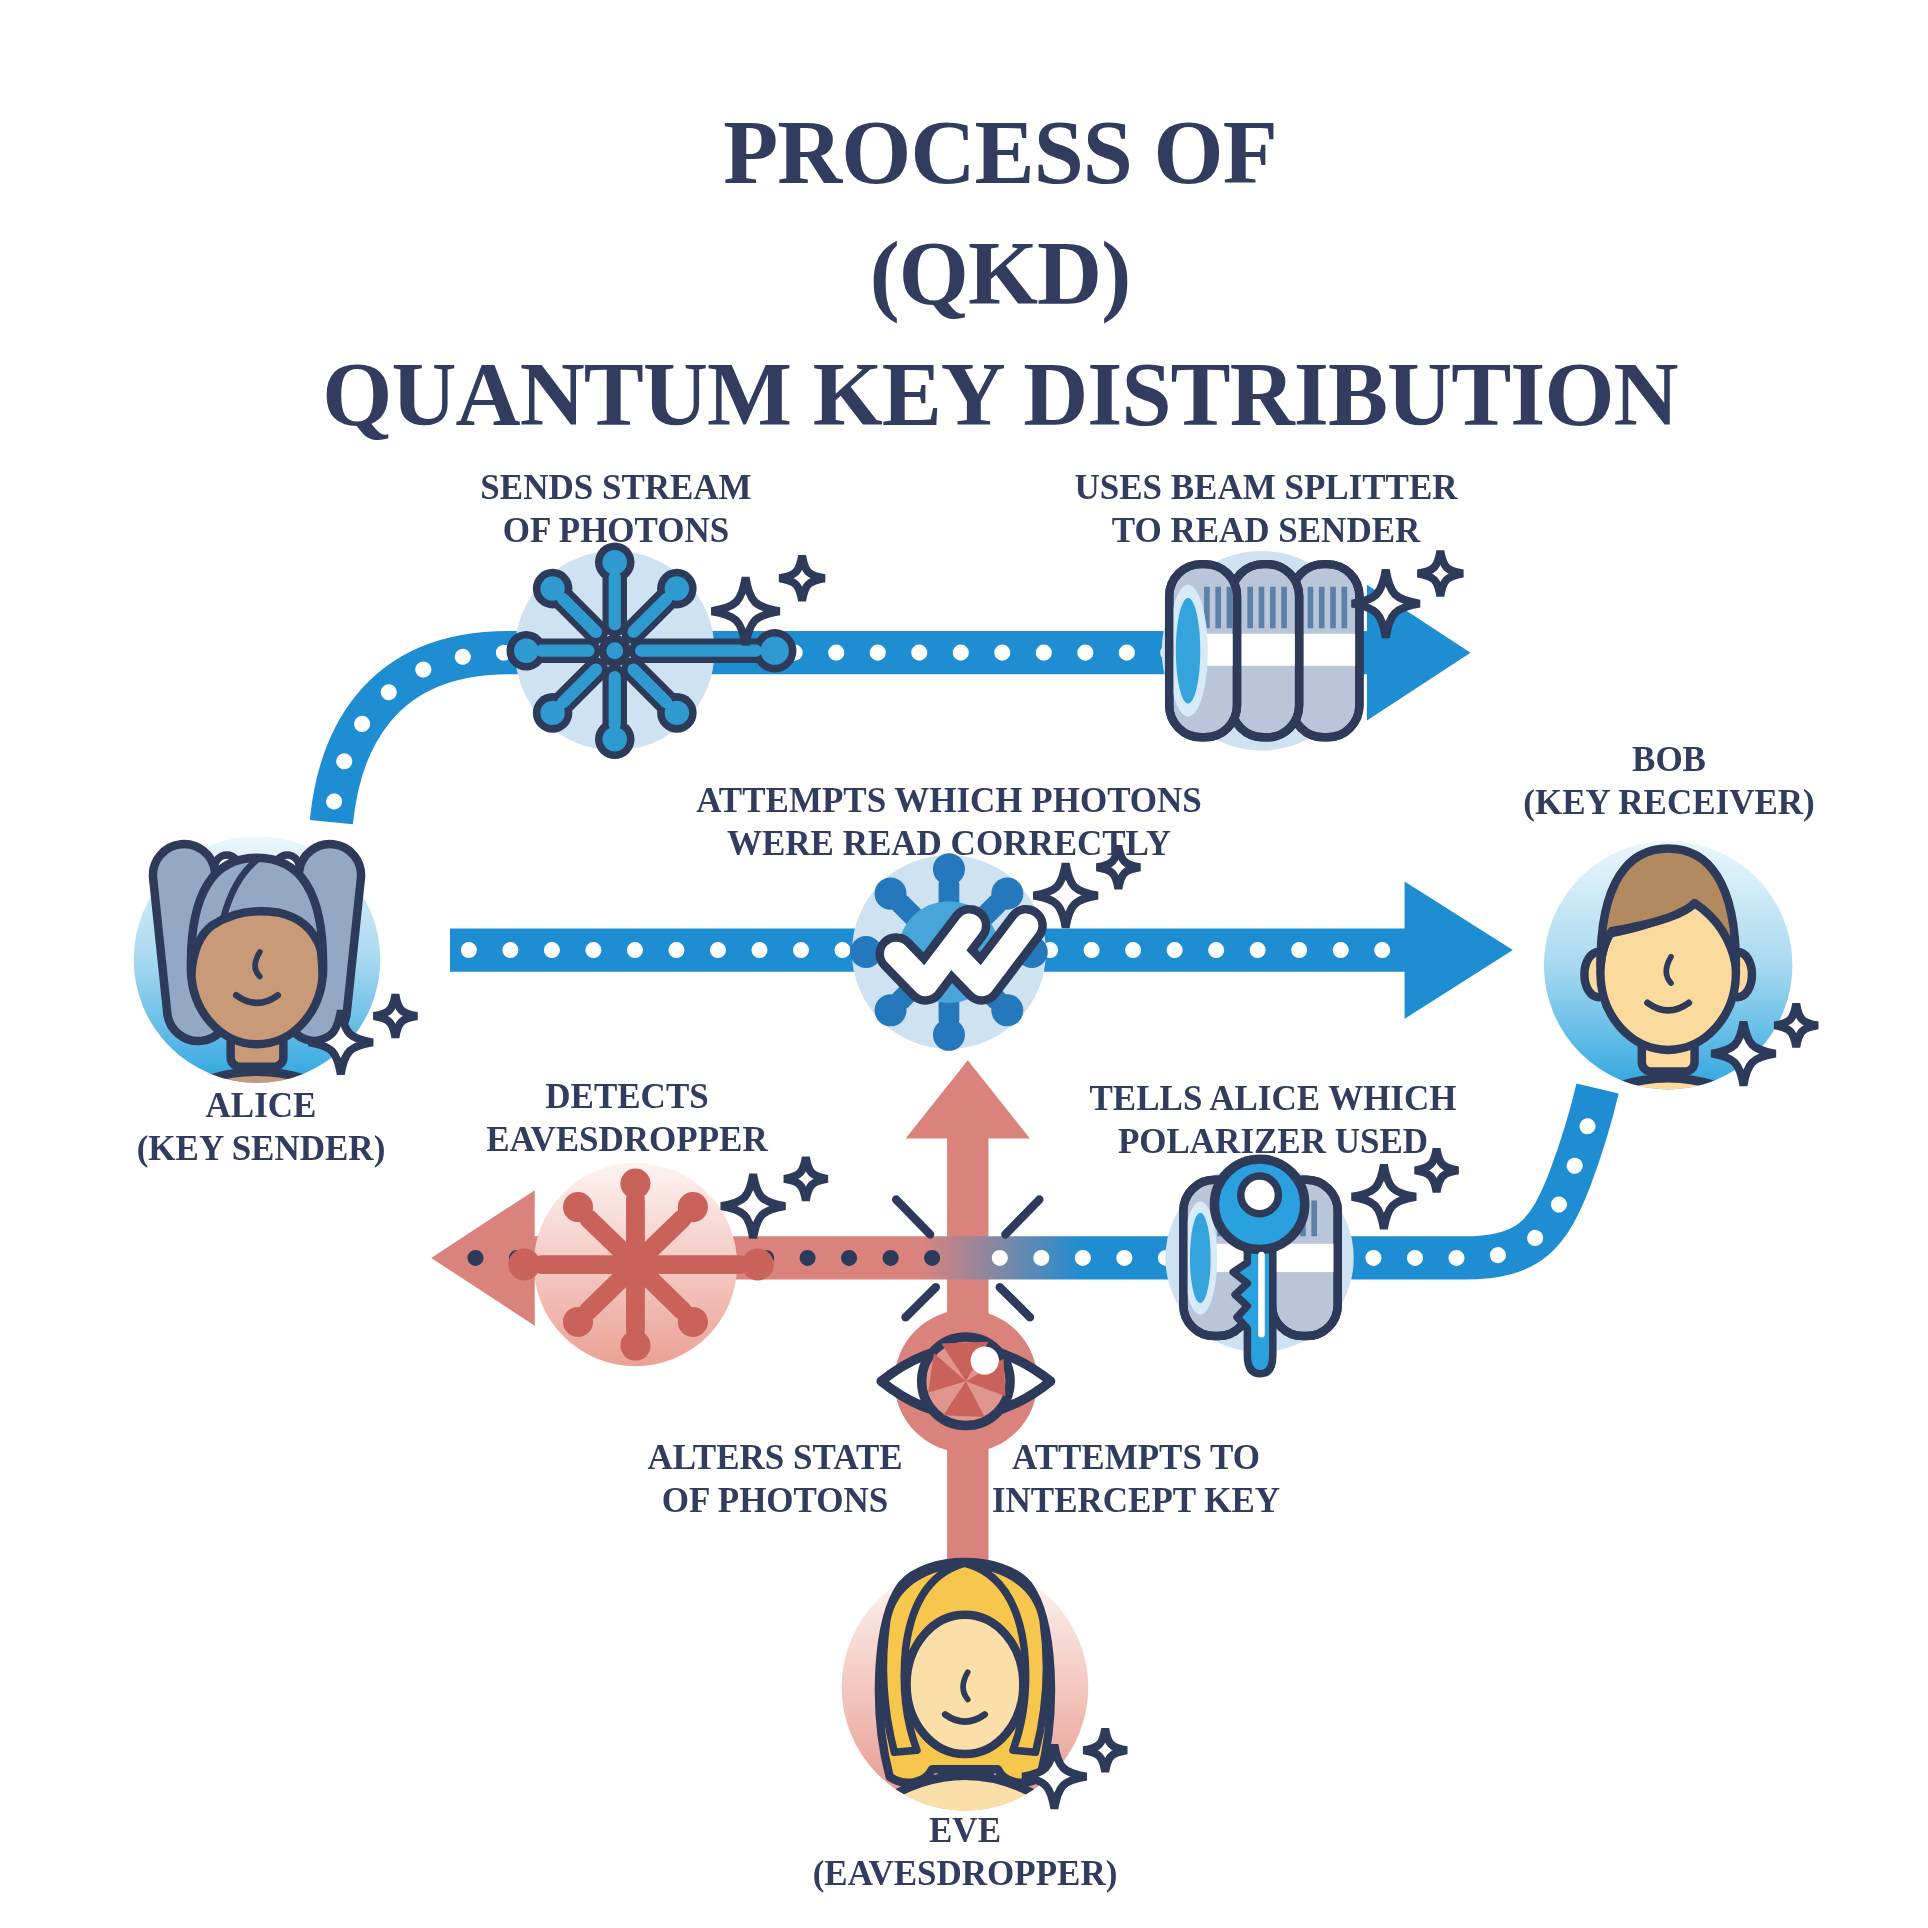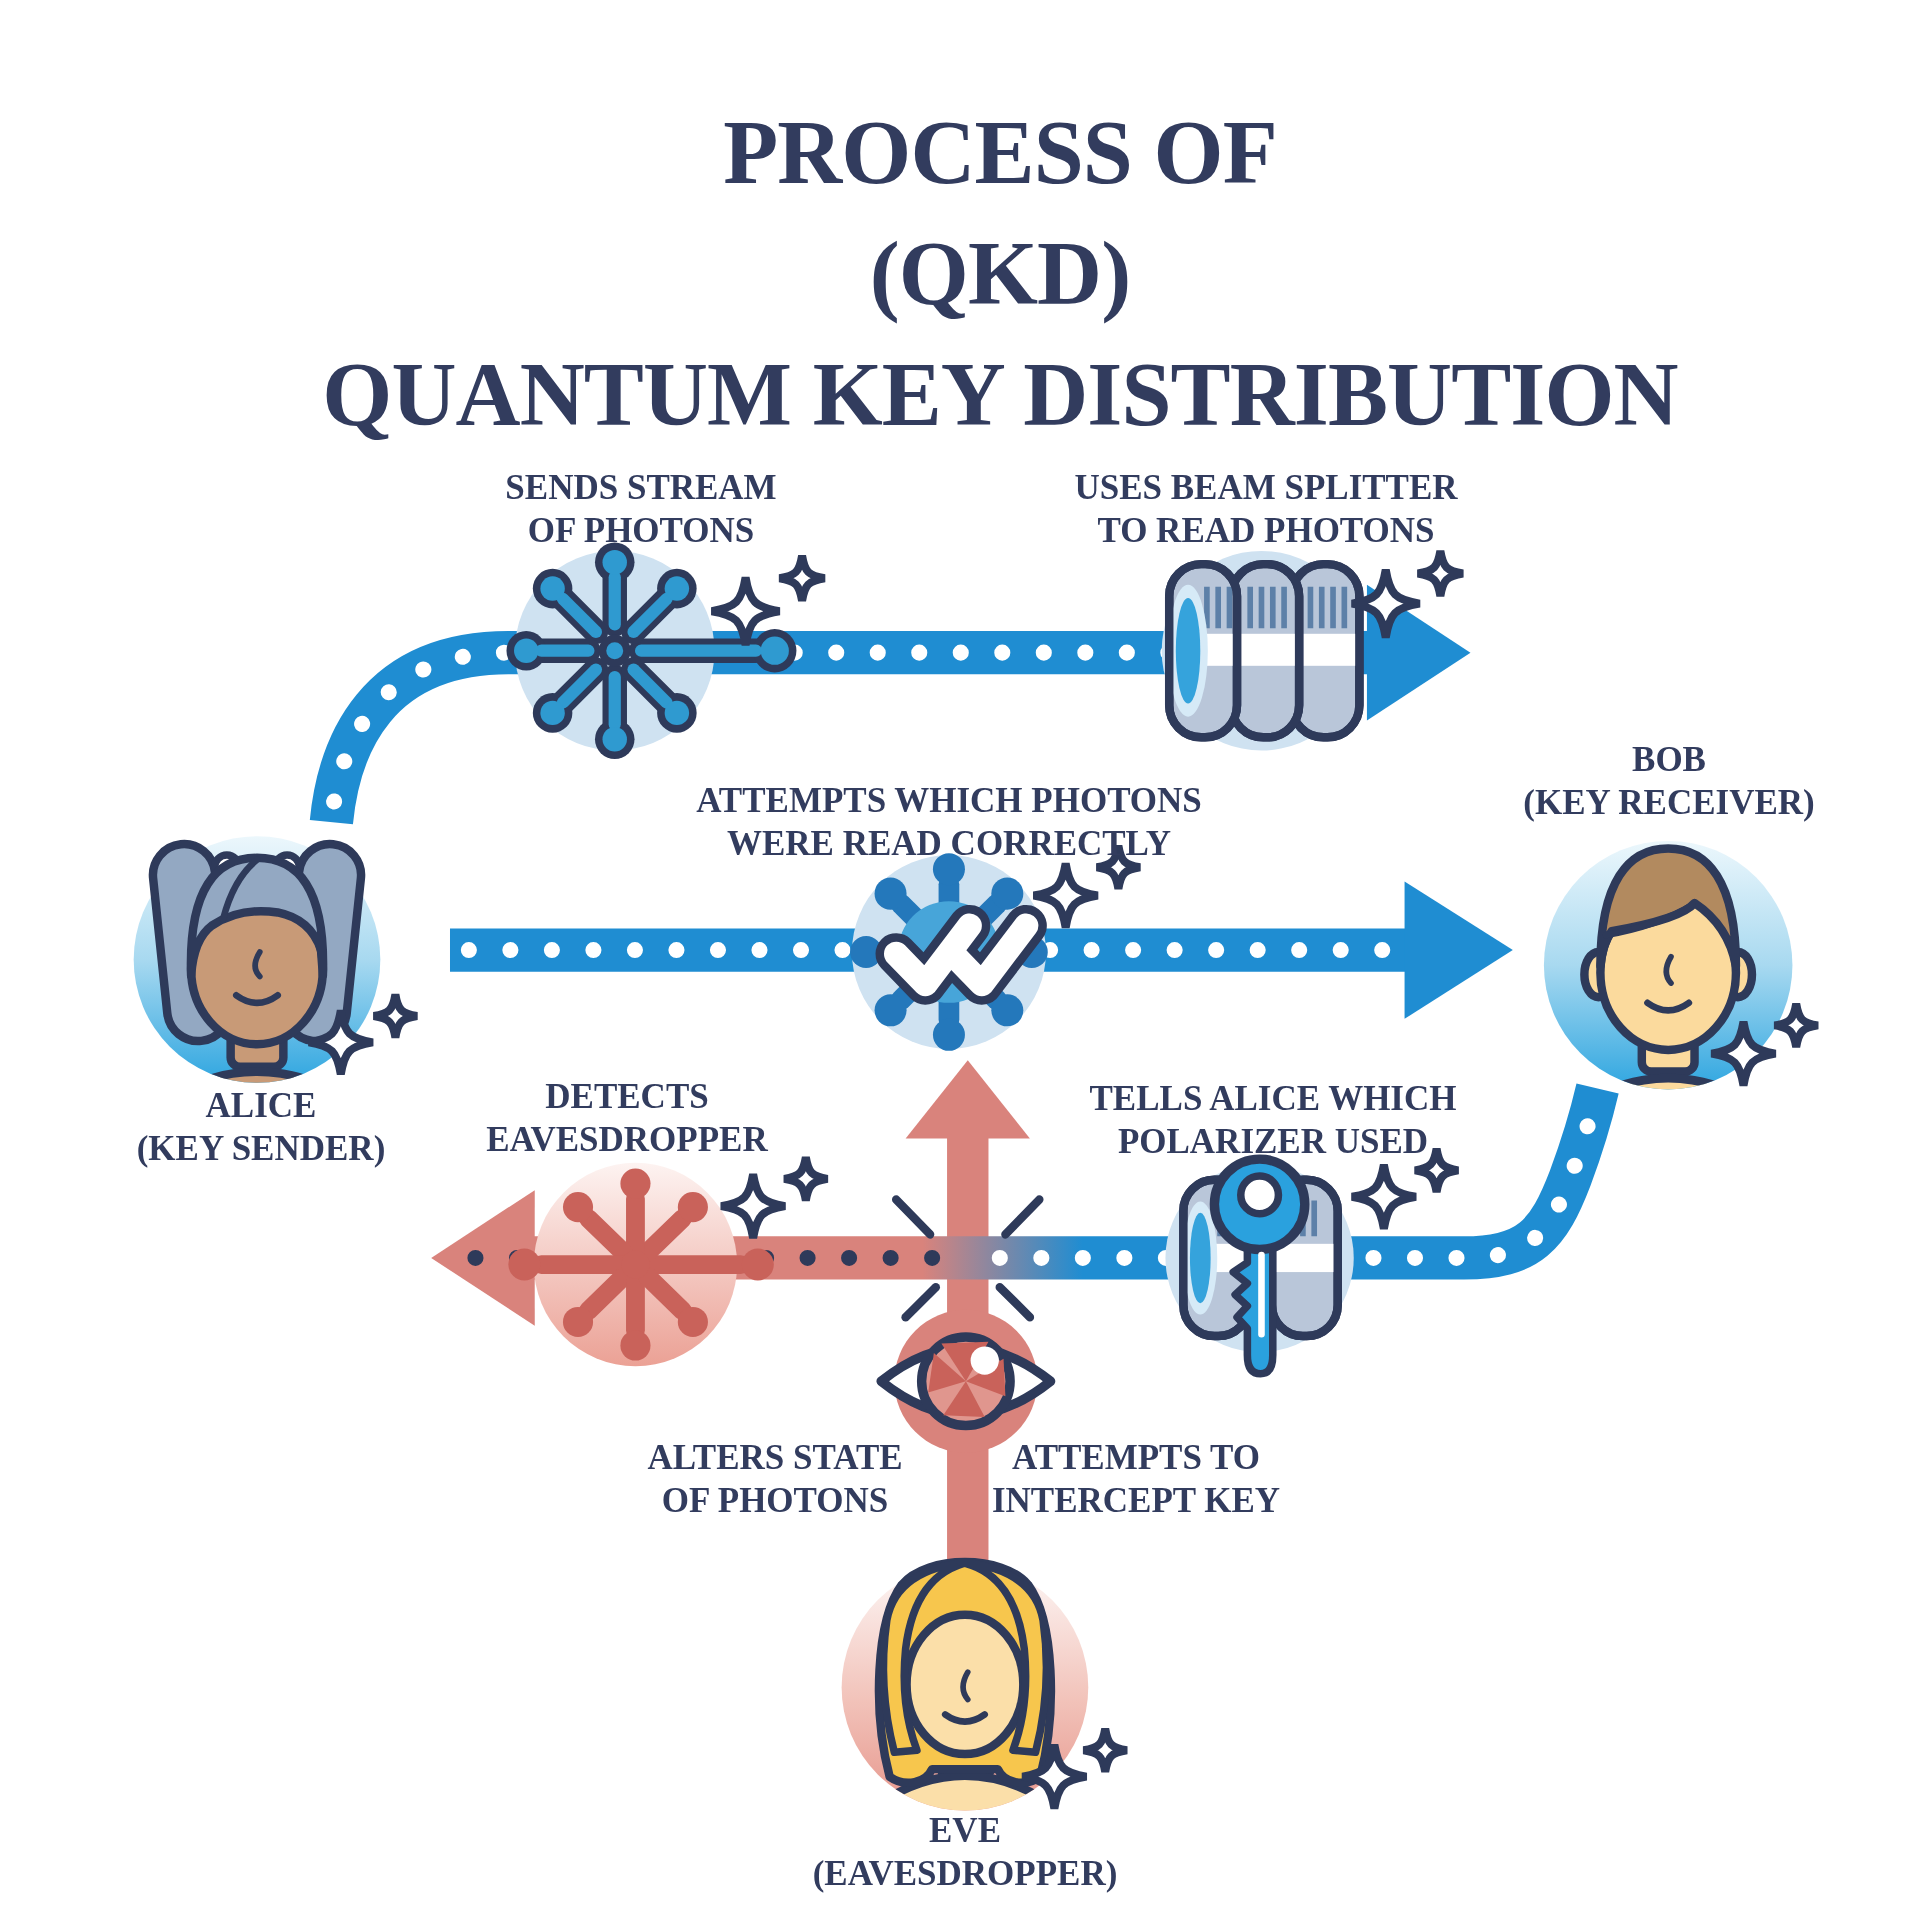--- a/index.html
+++ b/index.html
@@ -371,28 +371,28 @@
     </g>
   </g>
 </svg>
 
 <div class="title" style="left:1000px;top:72px">
   <div>PROCESS OF</div>
   <div>(QKD)</div>
   <div>QUANTUM KEY DISTRIBUTION</div>
 </div>
 
-<div class="lbl" style="left:641px;top:446px">
+<div class="lbl" style="left:616px;top:446px">
   <div>SENDS STREAM</div>
   <div>OF PHOTONS</div>
 </div>
 
 <div class="lbl" style="left:1266px;top:446px">
   <div>USES BEAM SPLITTER</div>
-  <div>TO READ PHOTONS</div>
+  <div>TO READ SENDER</div>
 </div>
 
 <div class="lbl" style="left:949px;top:759px">
   <div>ATTEMPTS WHICH PHOTONS</div>
   <div>WERE READ CORRECTLY</div>
 </div>
 
 <div class="lbl" style="left:1669px;top:718px">
   <div>BOB</div>
   <div>(KEY RECEIVER)</div>

